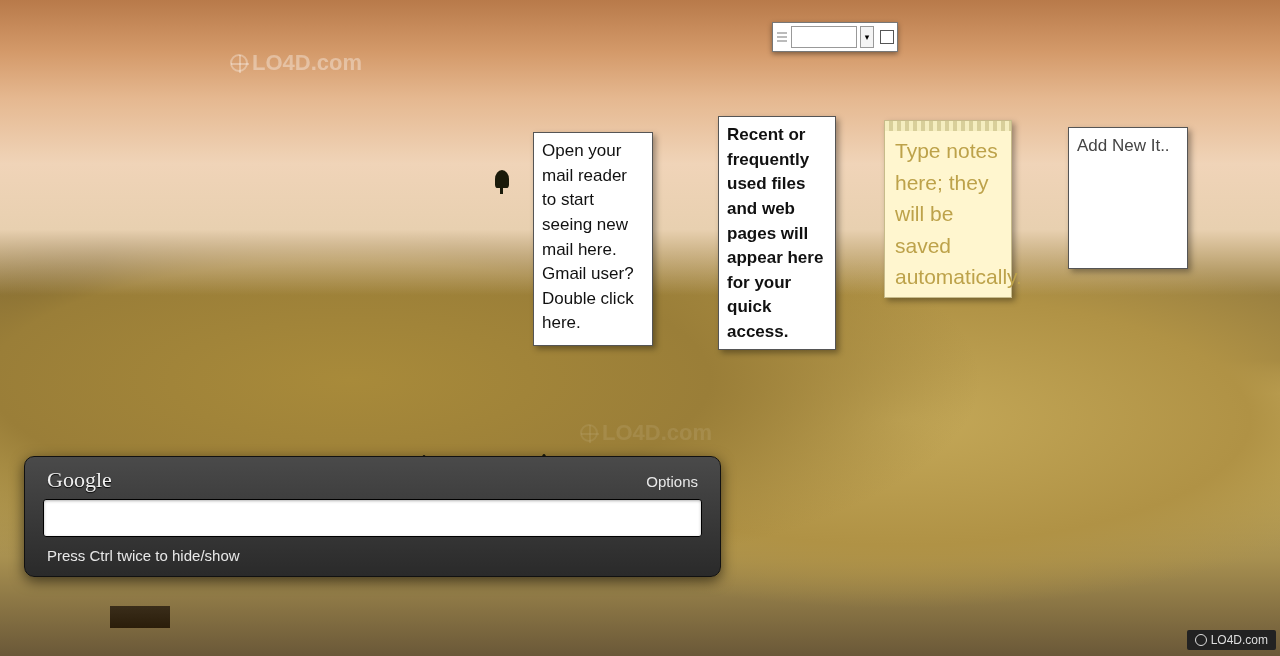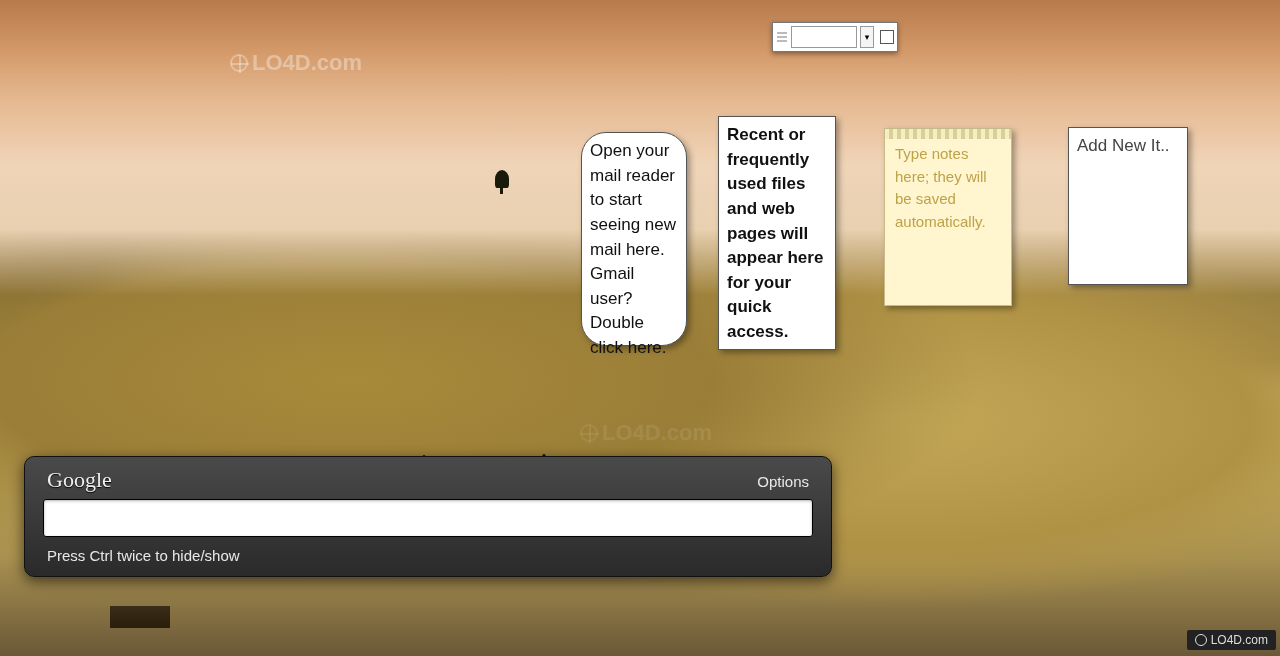--- a/index.html
+++ b/index.html
@@ -43,36 +43,35 @@
   .gadget {
     position: absolute;
     background: #fff;
     border: 1px solid #555;
     box-shadow: 3px 3px 6px rgba(0,0,0,0.35);
     font-size: 17px;
     line-height: 1.45;
     color: #111;
     padding: 6px 8px;
   }
-  .gadget-mail   { left: 581px; top: 132px; width: 106px; height: 214px; border-radius: 25px; }
+  .gadget-mail   { left: 533px; top: 132px; width: 120px; height: 214px; }
   .gadget-recent { left: 718px; top: 116px; width: 118px; height: 234px; font-weight: bold; }
-  .gadget-add    { left: 1068px; top: 127px; width: 120px; height: 158px; color:#444; white-space:nowrap; overflow:hidden;}
+  .gadget-add    { left: 1068px; top: 127px; width: 120px; height: 142px; color:#444; white-space:nowrap; overflow:hidden;}
 
   
   .gadget-note {
     position: absolute;
     left: 884px; top: 120px; width: 128px; height: 178px;
     background: #fff6cf;
     border: 1px solid #c7bb8a;
     box-shadow: 3px 3px 6px rgba(0,0,0,0.35);
     color: #bda24a;
-    font-size: 15px;
+    font-size: 21px;
     line-height: 1.5;
     padding: 14px 8px 6px 10px;
-    margin-top: 8px;
   }
   .gadget-note::before {
     content:"";
     position:absolute; top:0; left:0; right:0; height:10px;
     background: repeating-linear-gradient(90deg,#f5eec0 0 4px,#d8cf9a 4px 8px);
   }
 
   
   .mini-toolbar {
     position:absolute;
@@ -89,21 +88,21 @@
   .mini-toolbar .mt-handle{ width:12px; display:flex; flex-direction:column; gap:2px; align-items:center;}
   .mini-toolbar .mt-handle i{width:10px;height:2px;background:#bbb;display:block;}
   .mini-toolbar .mt-field{ flex:1; height:22px; border:1px solid #999; background:#fff;}
   .mini-toolbar .mt-btn{ width:14px; height:22px; border:1px solid #999; background:#f4f4f4; display:flex; align-items:center; justify-content:center; font-size:9px;}
   .mini-toolbar .mt-sq{ width:14px; height:14px; border:1px solid #555; background:#fff; margin-left:3px;}
 
   
   .google-bar {
     position: absolute;
     left: 24px; top: 456px;
-    width: 808px;
+    width: 697px;
     background: linear-gradient(#4a4a4a,#2a2a2a);
     border: 1px solid #111;
     border-radius: 10px;
     padding: 10px 18px 10px 18px;
     box-shadow: 0 4px 14px rgba(0,0,0,0.6);
     color:#eee;
   }
   .google-bar .gbar-top { display:flex; justify-content:space-between; align-items:baseline; padding: 0 4px 6px 4px;}
   .google-bar .gbar-title { font-family: Georgia, 'Times New Roman', serif; font-size: 22px; color:#f0f0f0; text-shadow:0 1px 1px #000;}
   .google-bar .gbar-options { font-size: 15px; color:#e8e8e8;margin-left:46px; }

